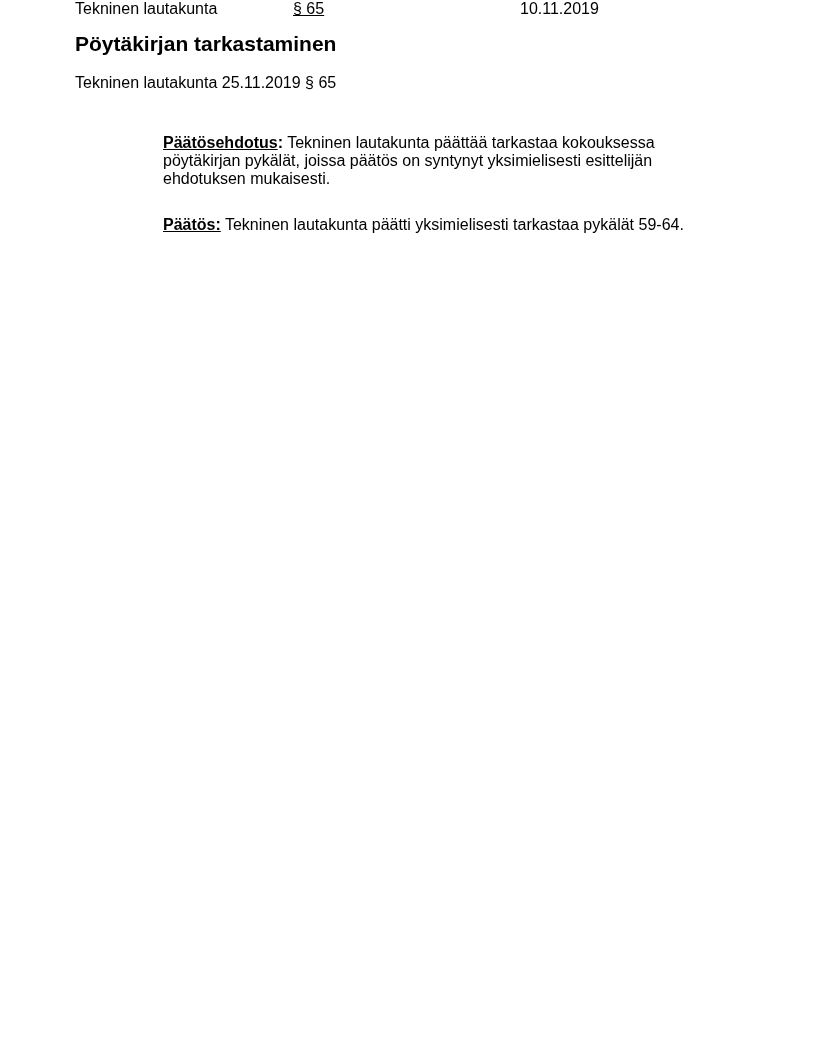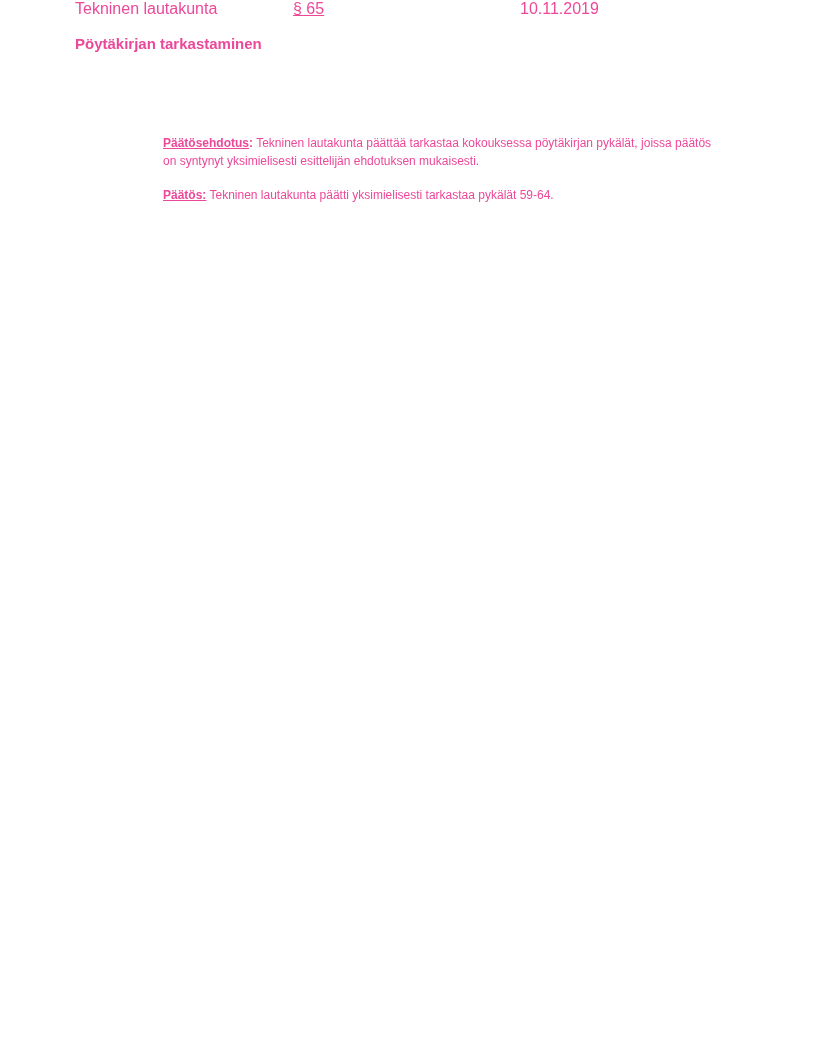--- a/index.html
+++ b/index.html
@@ -5,79 +5,80 @@
   html, body {
     margin: 0;
     padding: 0;
     background: #ffffff;
   }
   .page {
     position: relative;
     width: 808px;
     height: 1056px;
     background: #ffffff;
-    color: #ec4899;
+    color: #000000;
     font-family: "Liberation Sans", sans-serif;
     overflow: hidden;
   }
   .hdr {
     position: absolute;
     top: 0;
     font-size: 16px;
     line-height: 18px;
     white-space: nowrap;
   }
   .hdr-committee { left: 75px; }
   .hdr-section   { left: 293px; text-decoration: underline; }
   .hdr-date      { left: 520px; }
   .doc-title {
     position: absolute;
     left: 75px;
     top: 33px;
     margin: 0;
-    font-size: 15px;
+    font-size: 21px;
     font-weight: bold;
     line-height: 22px;
     white-space: nowrap;
   }
   .subheader {
     position: absolute;
     left: 75px;
     top: 74px;
     font-size: 16px;
     line-height: 18px;
     white-space: nowrap;
   }
   .content {
     position: absolute;
     left: 163px;
     top: 134px;
     width: 560px;
-    font-size: 12px;
+    font-size: 16px;
     line-height: 18px;
     text-align: left;
   }
   .para { margin: 0; }
-  .para-decision { margin-top: 16px; }
+  .para-decision { margin-top: 28px; }
   .lbl { font-weight: bold; }
   .und { text-decoration: underline; }
 </style>
 </head>
 <body>
 
 <div class="page">
 
   <div class="hdr hdr-committee">Tekninen lautakunta</div>
 
   <div class="hdr hdr-section">§ 65</div>
 
   <div class="hdr hdr-date">10.11.2019</div>
 
   <h1 class="doc-title">Pöytäkirjan tarkastaminen</h1>
 
+  <div class="subheader">Tekninen lautakunta 25.11.2019 § 65</div>
 
   <div class="content">
 
     <p class="para"><span class="lbl"><span class="und">Päätösehdotus</span><span>:</span></span><span> Tekninen lautakunta päättää tarkastaa kokouksessa pöytäkirjan pykälät, joissa päätös on syntynyt yksimielisesti esittelijän ehdotuksen mukaisesti.</span></p>
 
     <p class="para para-decision"><span class="lbl und">Päätös:</span><span> Tekninen lautakunta päätti yksimielisesti tarkastaa pykälät 59-64.</span></p>
 
   </div>
 
 </div>

